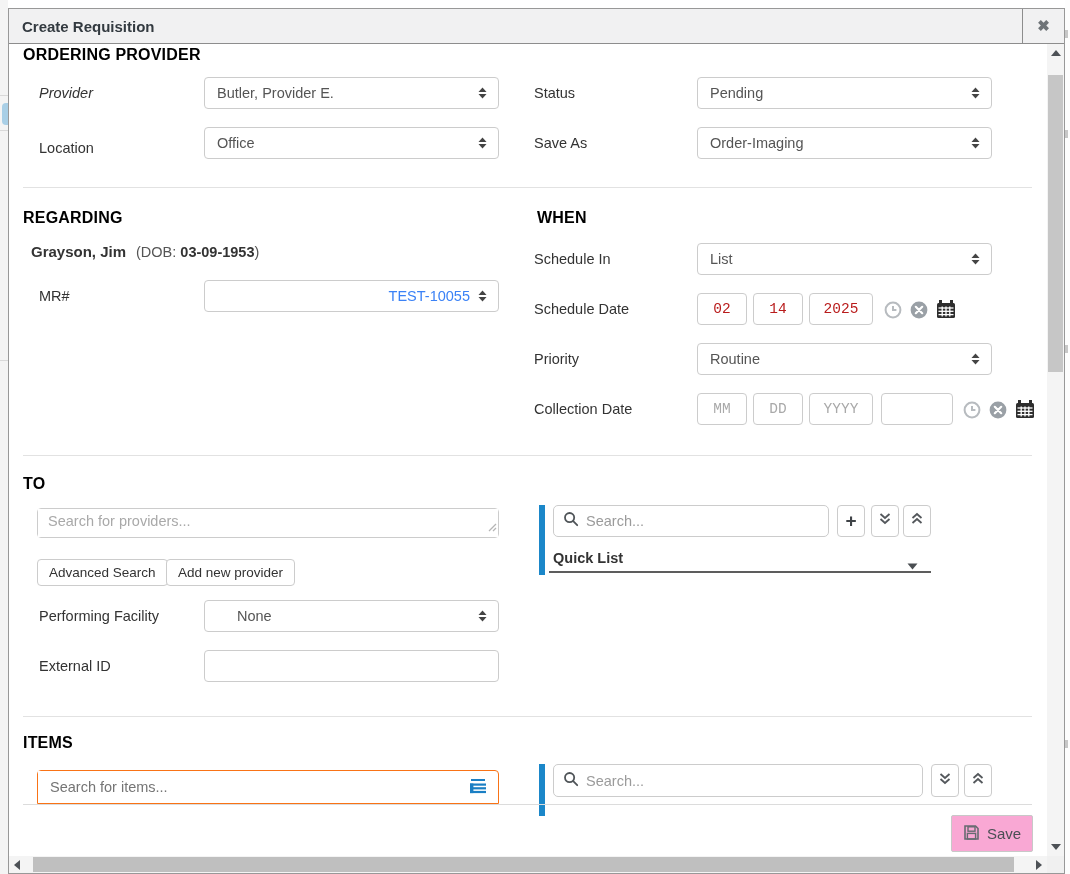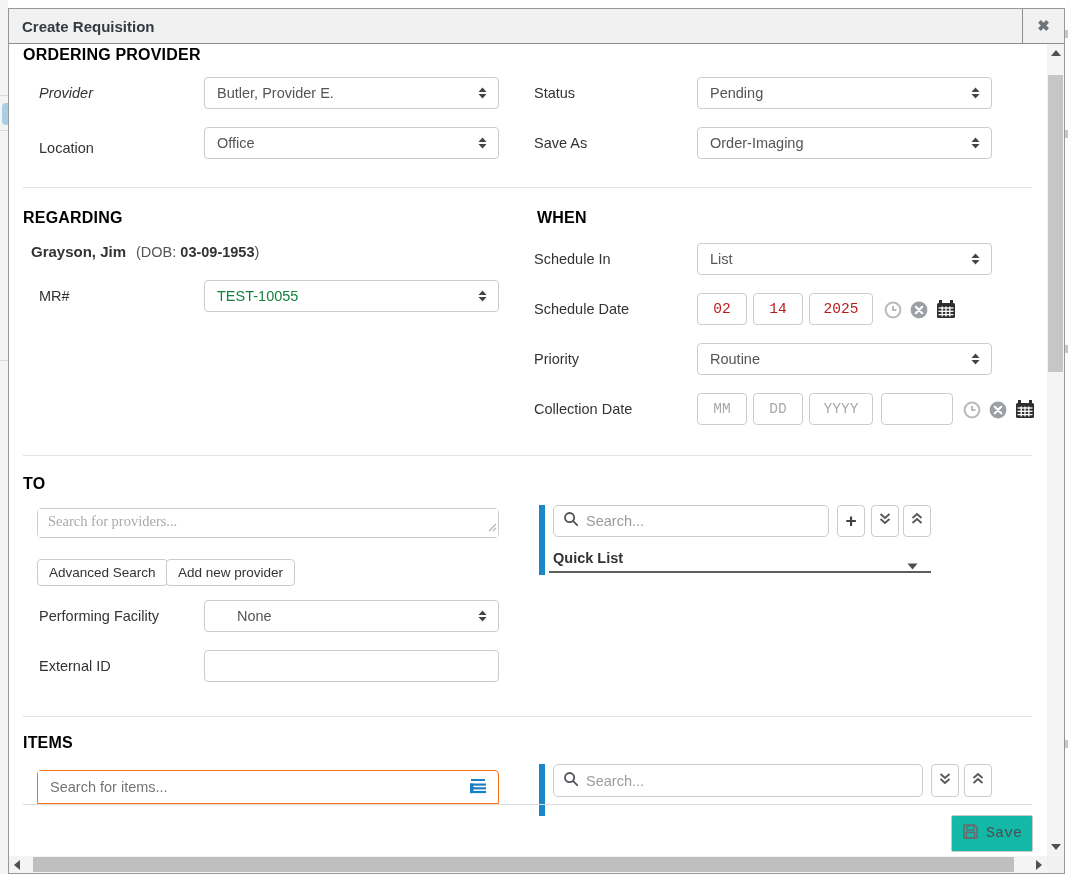--- a/index.html
+++ b/index.html
@@ -38,21 +38,21 @@
     font-size:14.5px; color:#555; cursor:pointer; }
   .sel-arrow { position:absolute; right:10px; top:50%; transform:translateY(-50%); display:flex; }
 
   .inp { position:absolute; height:32px; background:#fff; border:1px solid #ccc; border-radius:4px;
     font-family:Liberation Mono, monospace; font-size:14.5px; color:#b91c1c; text-align:center; outline:none; }
   .inp::placeholder { color:#a9a9a9; }
 
   .textarea-wrap { position:absolute; left:28px; top:464px; width:462px; height:30px;
     border:1px solid #ccc; border-radius:4px; background:#fff; }
   .textarea-wrap textarea { width:100%; height:100%; border:none; resize:none; outline:none;
-    font-family:Liberation Serif, serif; font-size:14.5px; color:#555; padding:4px 10px; }
+    font-family:Liberation Sans, sans-serif; font-size:14.5px; color:#555; padding:4px 10px; }
   .textarea-wrap textarea::placeholder { color:#a9a9a9; }
   .resize-grip { position:absolute; right:1px; bottom:1px; }
 
   .btn { position:absolute; height:27px; background:#fff; border:1px solid #ccc; border-radius:4px;
     font-family:"Liberation Sans", sans-serif; font-size:13.5px; color:#333; padding:0 11px; cursor:pointer; }
 
   .blue-bar { position:absolute; width:6px; background:#1b87c9; }
 
   .search-box { position:absolute; height:32px; background:#fff; border:1px solid #ccc;
     border-radius:5px; display:flex; align-items:center; padding:0 9px; gap:7px; }
@@ -63,23 +63,23 @@
   .sq-btn { position:absolute; width:28px; height:32px; background:#fff; border:1px solid #ccc;
     border-radius:4px; display:flex; align-items:center; justify-content:center; cursor:pointer; }
   .plus-glyph { font-size:19px; font-weight:bold; color:#3f4347; line-height:1; margin-top:-2px; }
 
   .quicklist-label { position:absolute; font-size:14.5px; font-weight:bold; color:#333; }
   .quicklist-underline { position:absolute; height:2px; background:#5d5d5d; }
   .caret-down { position:absolute; }
 
   .date-icons { position:absolute; display:flex; align-items:center; gap:8px; }
 
-  .save-btn { position:absolute; left:942px; top:771px; width:82px; height:37px; background:#14b8a6;
+  .save-btn { position:absolute; left:942px; top:771px; width:82px; height:37px; background:#f9a8d4;
     border:1px solid #c8c8c8; border-radius:2px; display:flex; align-items:center; justify-content:center;
-    gap:7px; font-size:15px; color:#4a4f54; cursor:pointer;font-family:Liberation Mono, monospace; }
+    gap:7px; font-size:15px; color:#4a4f54; cursor:pointer; }
 
   
   .vscroll { position:absolute; top:0; right:0; bottom:17px; width:17px; background:#f4f4f4; }
   .vscroll .arr-up { position:absolute; top:6px; left:4px; width:0; height:0;
     border-left:5px solid transparent; border-right:5px solid transparent; border-bottom:6px solid #4d5156; }
   .vscroll .thumb { position:absolute; left:1px; top:31px; width:15px; height:297px; background:#c6c6c6; }
   .vscroll .arr-down { position:absolute; bottom:6px; left:4px; width:0; height:0;
     border-left:5px solid transparent; border-right:5px solid transparent; border-top:6px solid #4d5156; }
   .hscroll { position:absolute; left:0; right:17px; bottom:0; height:17px; background:#f4f4f4; }
   .hscroll .arr-left { position:absolute; left:5px; top:4px; width:0; height:0;
@@ -168,21 +168,21 @@
           </span>
         </div>
 
         <div class="divider" style="top:143px;"></div>
 
         <div class="heading" style="left:14px; top:165px;">REGARDING</div>
         <div class="lbl bold" style="left:22px; top:199px; font-size:15px;">Grayson, Jim</div>
         <div class="lbl" style="left:127px; top:200px;"><span class="dob-text">(DOB: </span><span class="bold">03-09-1953</span><span class="dob-text">)</span></div>
 
         <div class="lbl" style="left:30px; top:244px;">MR#</div>
-        <div class="sel" style="left:195px; top:236px; color:#15803d;">
+        <div class="sel" style="left:195px; top:236px; color:#3b82f6;justify-content:flex-end;">
           <span>TEST-10055</span>
           <span class="sel-arrow">
             <svg width="11" height="13" viewBox="0 0 11 13">
                 <path d="M5.5 1 L9.5 5.4 H1.5 Z" fill="#444"></path>
                 <path d="M1.5 7.6 H9.5 L5.5 12 Z" fill="#444"></path>
               </svg>
           </span>
         </div>
 
         <div class="heading" style="left:528px; top:165px;">WHEN</div>

